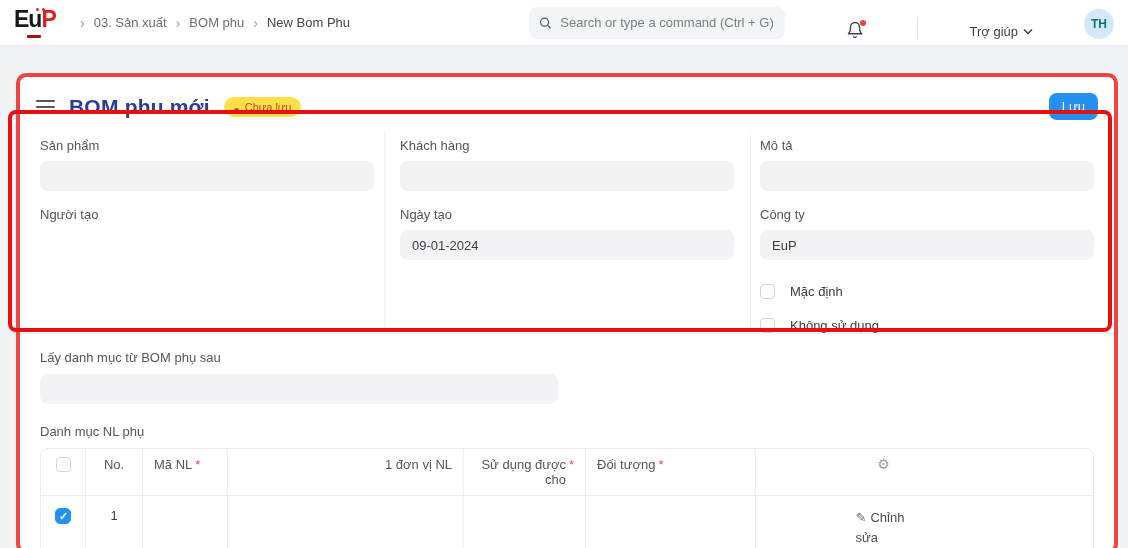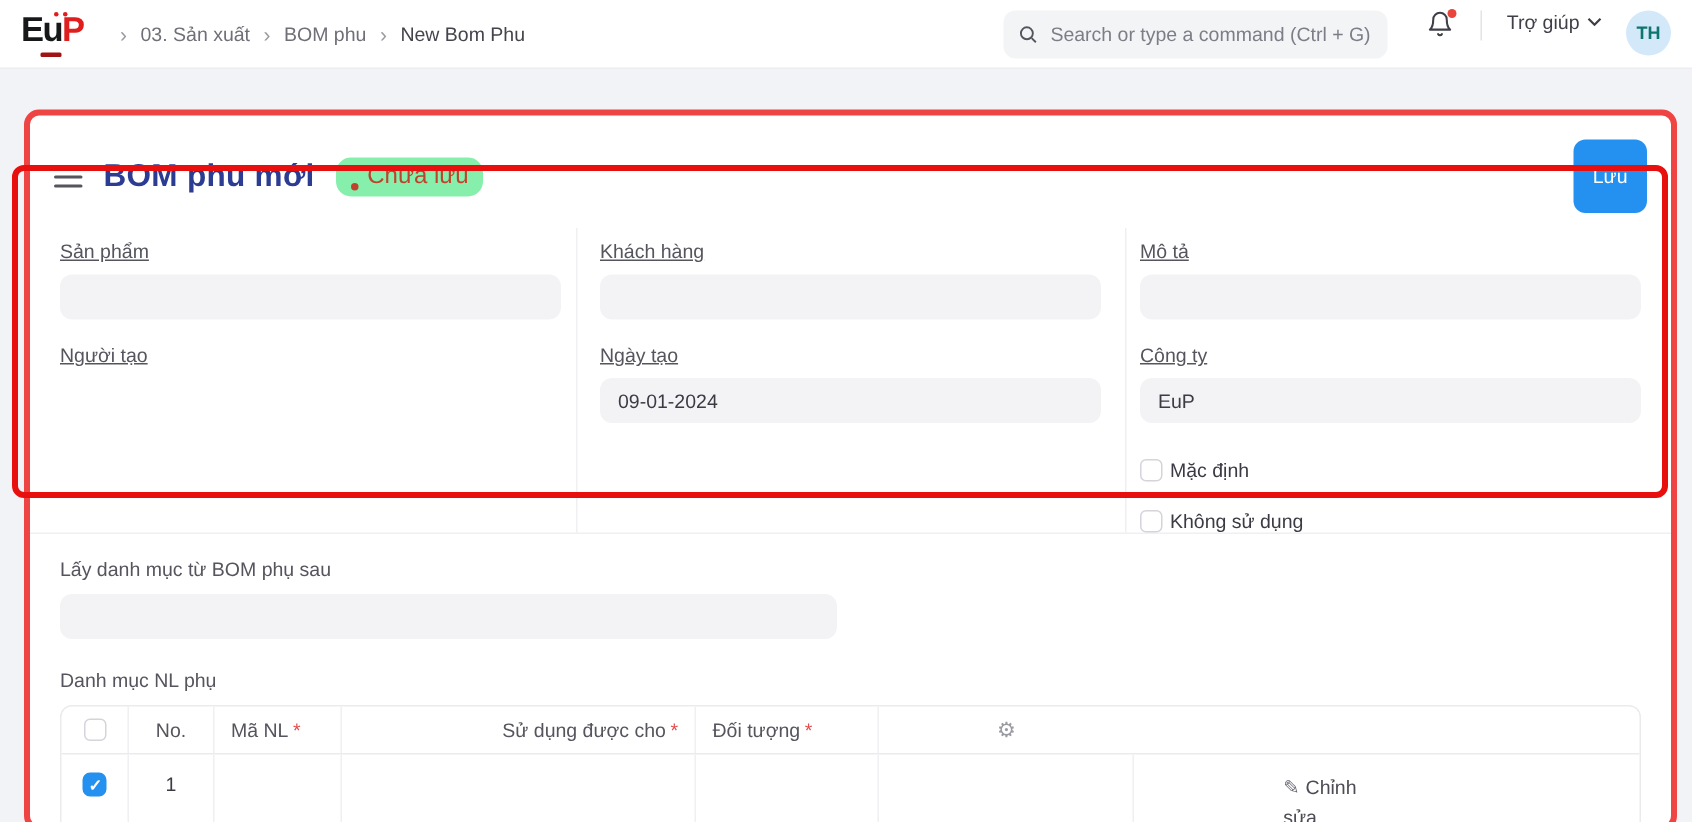--- a/index.html
+++ b/index.html
@@ -19,21 +19,21 @@
   .logo .word { font-weight:900; font-size:23px; letter-spacing:-1px; line-height:26px; }
   .logo .b { color:#17181a; }
   .logo .r { color:#e01e1e; }
   .logo .udots { position:absolute; top:2px; left:22px; display:flex; gap:3px; }
   .logo .udots i { width:3px; height:3px; background:#e01e1e; border-radius:50%; }
   .logo .bar { position:absolute; left:13px; bottom:2px; width:14px; height:3px; background:#a11212; border-radius:1px; }
   .breadcrumb { display:flex; align-items:center; gap:9px; margin-left:14px; font-size:13px; color:#6f6f78; }
   .crumb-sep { color:#9a9aa2; font-size:14px; }
   .crumb { cursor:pointer; }
   .crumb.last { color:#44444c; }
-  .nav-right { margin-left:auto; display:flex; align-items:flex-start; }
+  .nav-right { margin-left:auto; display:flex; align-items:flex-end;gap:35px; }
   .searchbox {
     width:256px; height:32px; background:#f3f4f6; border-radius:8px;
     display:flex; align-items:center; padding:0 10px; gap:8px; margin-right:26px;
   }
   .searchbox input {
     border:none; outline:none; background:transparent; font-size:13px; width:100%;
     font-family:"Liberation Sans",sans-serif; color:#4c4c55;
   }
   .searchbox input::placeholder { color:#7c7d87; }
   .bell { position:relative; margin-right:18px; cursor:pointer; display:flex; }
@@ -47,41 +47,41 @@
   
   .card {
     position:absolute; left:16px; top:73px; width:1102px; height:481px;
     background:#ffffff; border:4px solid #ef4444; border-radius:10px;
   }
   .title-row { display:flex; align-items:center; padding:16px 16px 10px 16px; }
   .hamburger { display:flex; flex-direction:column; gap:4px; width:19px; margin-right:14px; cursor:pointer; }
   .hamburger i { height:2px; background:#55555c; border-radius:1px; }
   .page-title { font-size:21px; font-weight:bold; color:#2c3c92; letter-spacing:0.2px; }
   .status-badge {
-    margin-left:14px; background:#86efac; color:#bf432c; font-size:16px;
+    margin-left:14px; background:#fde047; color:#bf432c; font-size:11px;
     padding:4px 10px; border-radius:10px; display:flex; align-items:flex-end; gap:6px;
   }
   .status-badge .dot { width:5px; height:5px; border-radius:50%; background:#bf432c; }
   .save-btn {
     margin-left:auto; background:#2490ef; color:#fff; border:none; font-size:13px;
-    padding:17px 13px; border-radius:8px; cursor:pointer; font-family:"Liberation Sans",sans-serif;
+    padding:6px 13px; border-radius:8px; cursor:pointer; font-family:"Liberation Sans",sans-serif;
   }
   
   .form-section { position:relative; padding:8px 20px 0 20px; }
   .col-divider { position:absolute; top:0; bottom:0; width:1px; background:#f0f0f3; }
   .col-divider.d1 { left:364px; }
   .col-divider.d2 { left:730px; }
   .form-grid { display:grid; grid-template-columns:1fr 1fr 1fr; column-gap:26px; row-gap:16px; }
-  .field label { display:block; font-size:13px; color:#55555e; margin-bottom:8px;text-decoration:underline; }
+  .field label { display:block; font-size:13px; color:#55555e; margin-bottom:8px; }
   .field input {
     width:100%; height:30px; background:#f3f3f6; border:none; border-radius:8px;
     font-size:13px; color:#3b3b44; padding:0 12px; outline:none; font-family:"Liberation Sans",sans-serif;
   }
   .check-stack { display:flex; flex-direction:column; gap:19px; padding-top:8px; }
-  .check-item { display:flex; align-items:center; gap:5px; cursor:pointer; }
+  .check-item { display:flex; align-items:center; gap:15px; cursor:pointer; }
   .checkbox {
     width:15px; height:15px; border:1px solid #d4d4da; border-radius:4px; background:#fff; flex:0 0 auto;
   }
   .check-item span.lbl { font-size:13px; color:#3b3b44; }
   
   .fetch-section { border-top:1px solid #f0f0f3; padding:16px 20px 0 20px; }
   .fetch-section label { display:block; font-size:13px; color:#55555e; margin-bottom:9px; }
   .fetch-section input {
     width:518px; height:30px; background:#f3f3f6; border:none; border-radius:8px;
     font-size:13px; color:#3b3b44; padding:0 12px; outline:none; font-family:"Liberation Sans",sans-serif;
@@ -237,20 +237,23 @@
             <span class="checkbox"></span>
           </div>
         <div class="tcell center">
             <span>No.</span>
           </div>
         <div class="tcell">
             <span>Mã NL</span>
             <span class="req">*</span>
           </div>
         <div class="tcell right">
+            <span>1 đơn vị NL</span>
+          </div>
+        <div class="tcell right">
             <span>Sử dụng được cho</span>
             <span class="req">*</span>
           </div>
         <div class="tcell">
             <span>Đối tượng</span>
             <span class="req">*</span>
           </div>
         <div class="tcell center">
             <span class="gear">⚙</span>
           </div>

